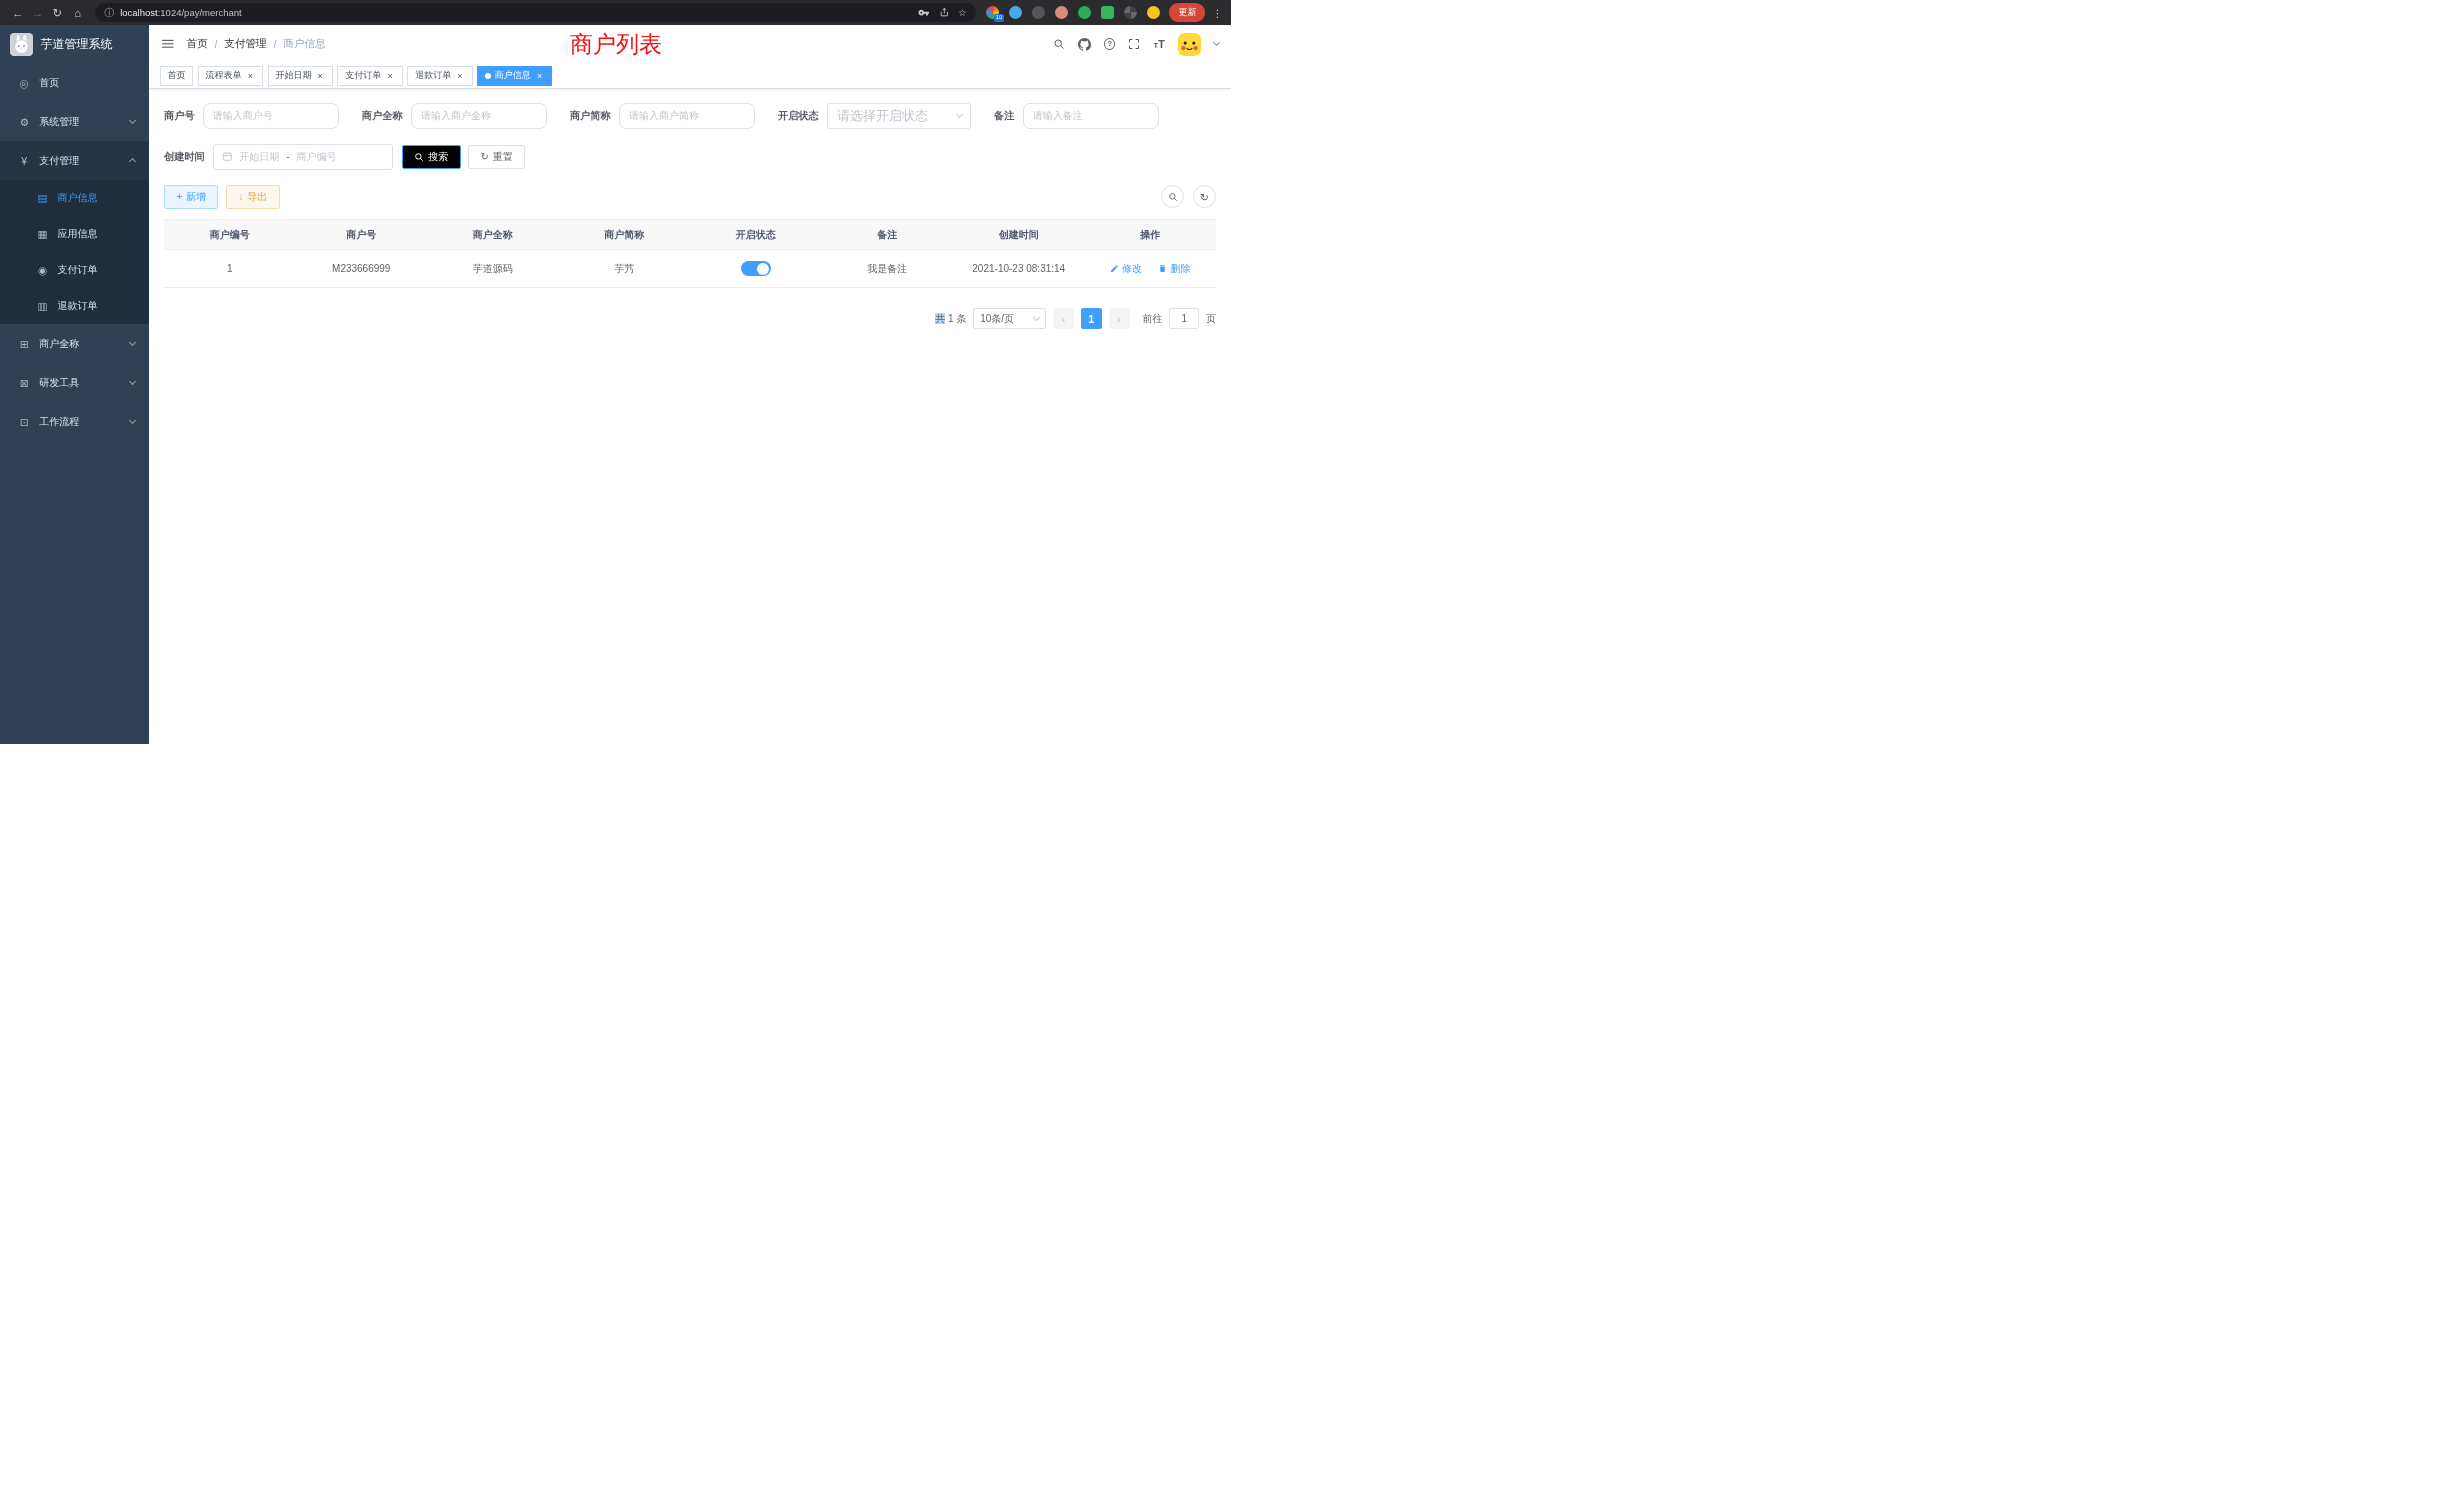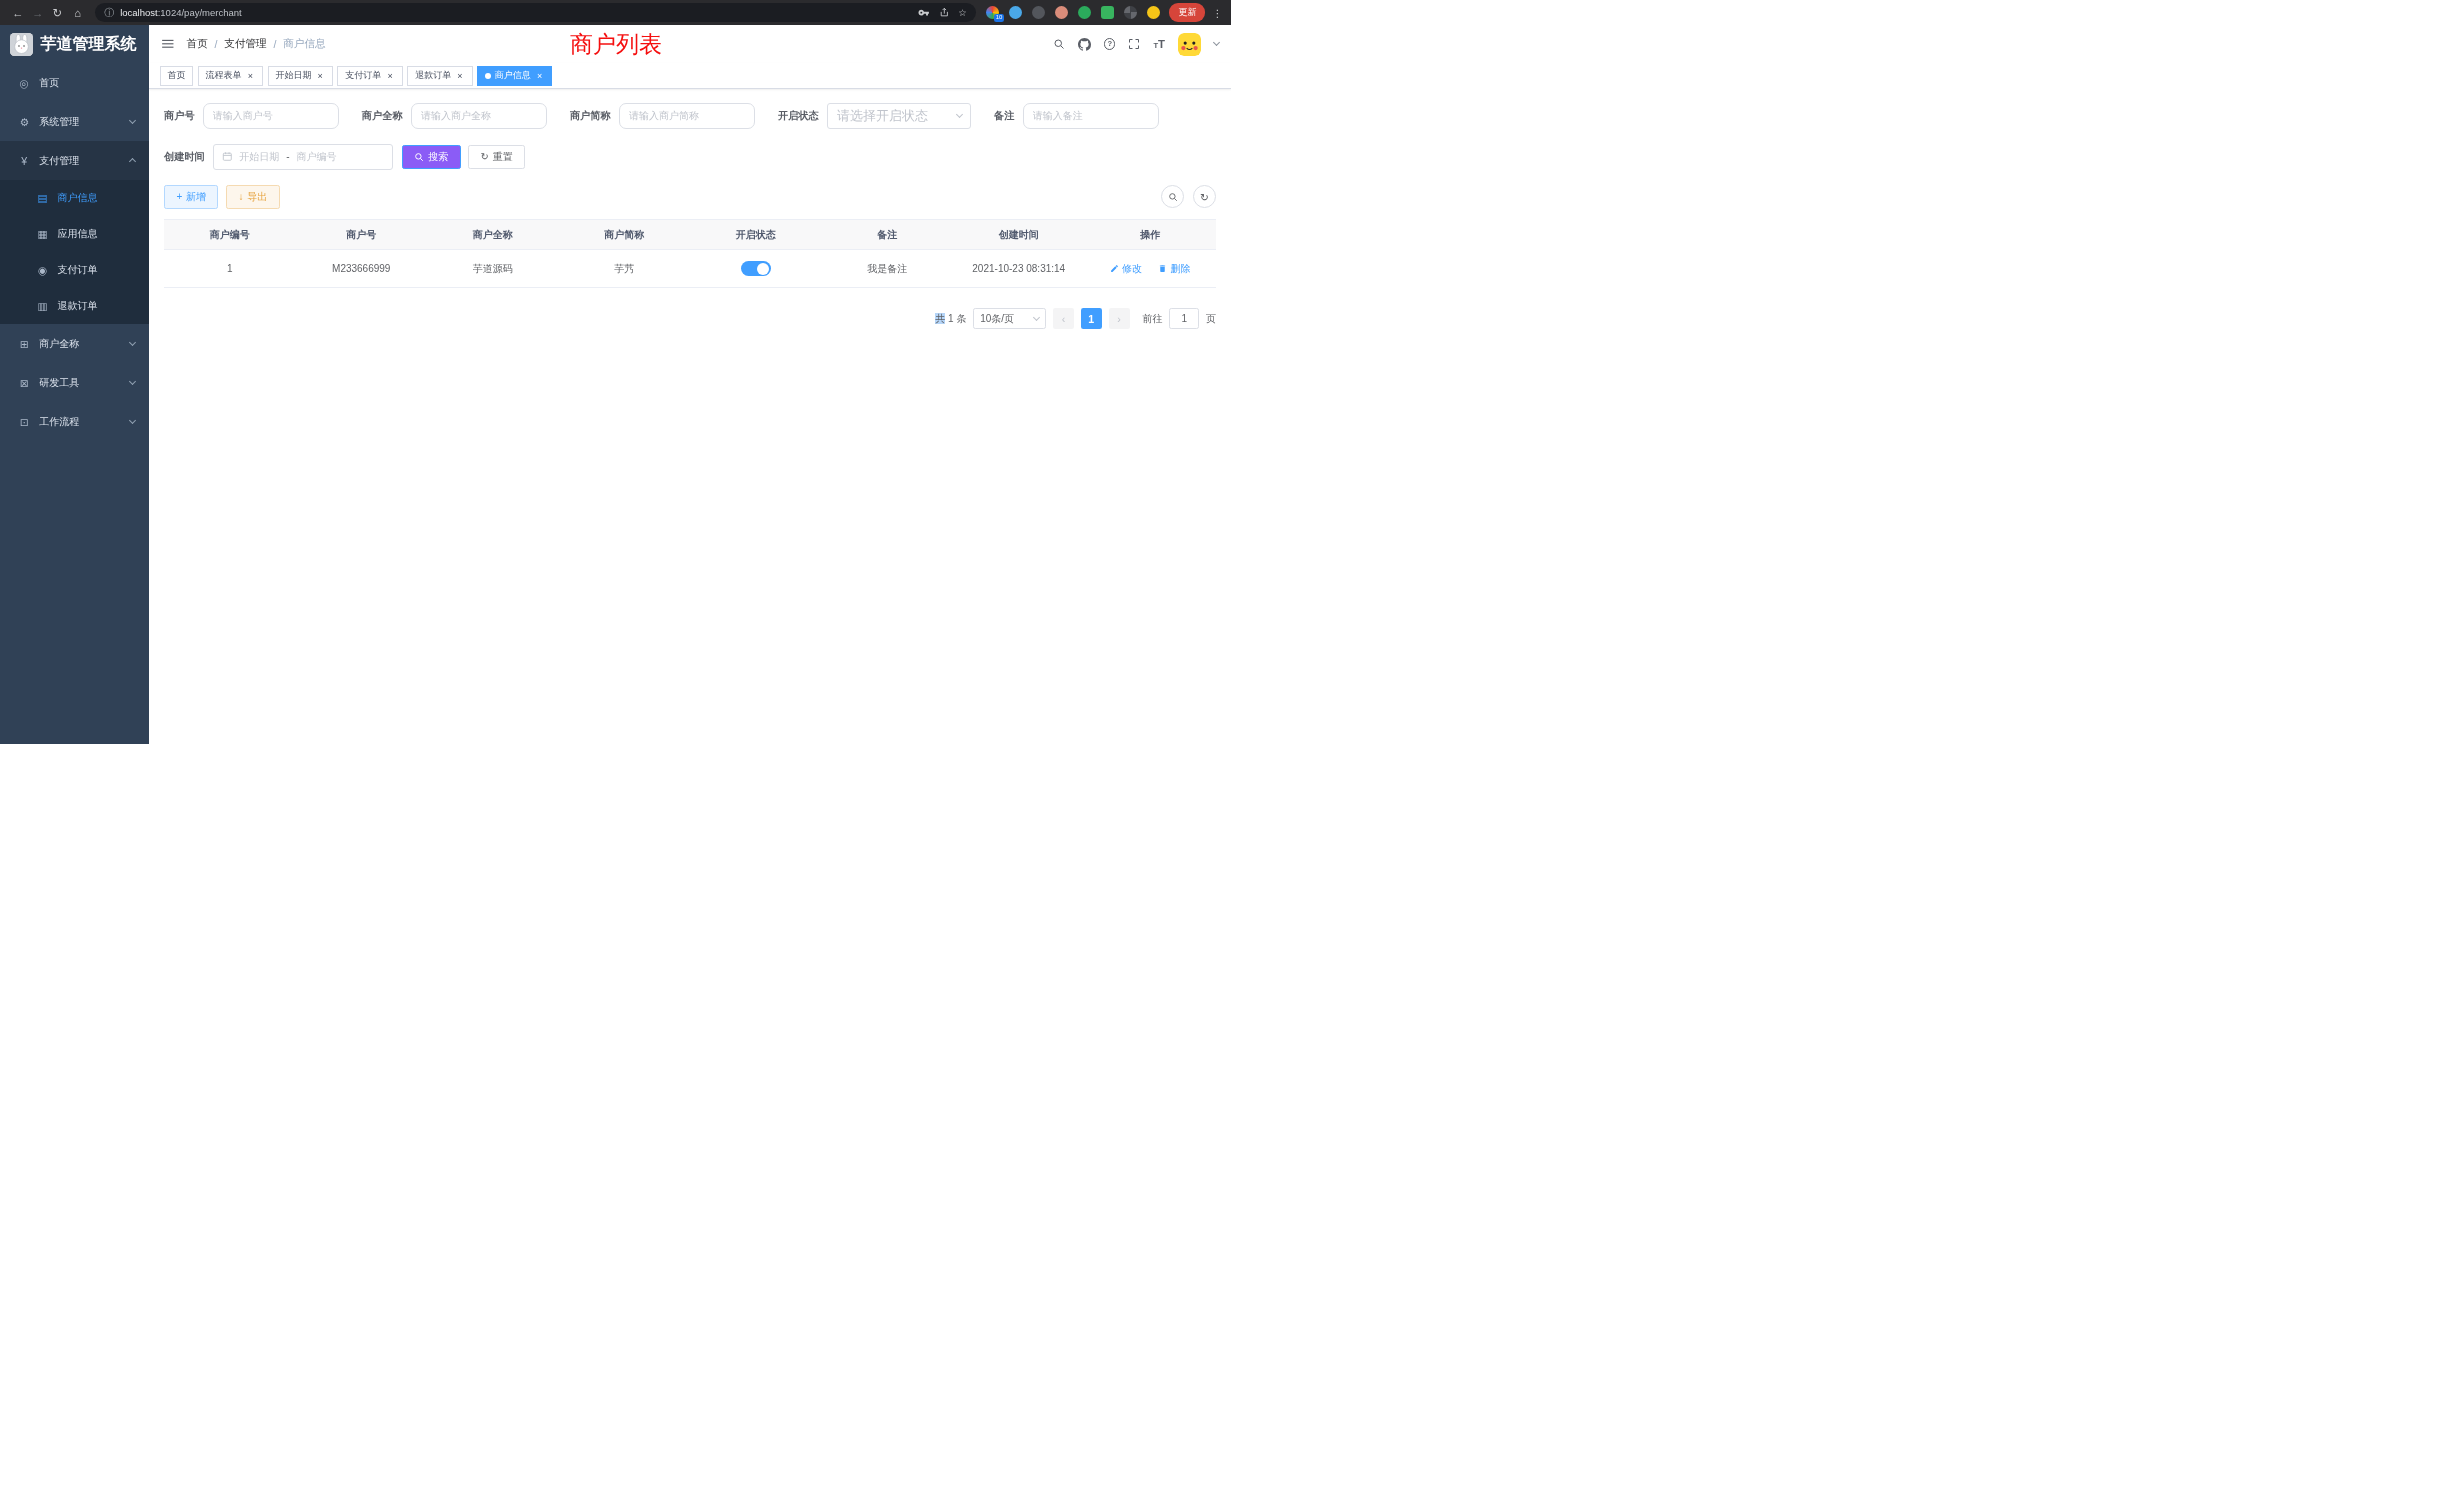--- a/index.html
+++ b/index.html
@@ -33,21 +33,21 @@
     padding:3px 9px; margin-right:6px; cursor:pointer; flex:none; }
   .kebab { color:#c9cbce; font-size:10.6px; width:12px; text-align:center; cursor:pointer; }
 
   
   .app { display:flex; height:calc(100% - 25px); }
 
   
   .sidebar { width:149px; flex:none; background:#304156; color:#dce3ed; overflow:hidden; }
   .logo { height:38px; display:flex; align-items:center; gap:7.6px; padding-left:10px; }
   .logo-avatar { width:23px; height:23px; border-radius:4.5px; overflow:hidden; background:#d9d9d9; flex:none; }
-  .logo-title { color:#fff; font-size:16px; font-weight:700; white-space:nowrap; }
+  .logo-title { color:#fff; font-size:12px; font-weight:400; white-space:nowrap; }
   .m-item { height:39px; display:flex; align-items:center; padding:0 13.6px 0 16.7px; font-size:10px;
     cursor:pointer; position:relative; white-space:nowrap; }
   .m-ic { width:15px; margin-right:7.6px; font-size:10.6px; text-align:center; color:#aab7c8; flex:none; }
   .chv { border:solid #90a0b2; border-width:0 1.1px 1.1px 0; padding:2px; display:inline-block; }
   .chv.down { transform:rotate(45deg); margin-left:auto; margin-top:-2.3px; }
   .chv.up { transform:rotate(-135deg); margin-left:auto; margin-top:2.3px; }
   .m-item.open { background:#263445; }
   .submenu { background:#1f2d3d; }
   .submenu .m-item { height:36px; padding-left:35px; }
   .submenu .m-item.active { color:#409eff; }
@@ -93,21 +93,21 @@
     display:flex; align-items:center; justify-content:space-between; font-size:13px; color:#c0c4cc;
     background:#fff; cursor:pointer; }
   .f-select .chv { border-color:#c0c4cc; margin-top:-1.5px; }
   .date-range { height:26px; width:180px; border:0.8px solid #dcdfe6; border-radius:3px; display:flex;
     align-items:center; gap:7px; padding:0 7.6px; font-size:10px; color:#c0c4cc; background:#fff; cursor:pointer; }
   .date-range .cal { color:#c0c4cc; display:flex; }
   .date-range .sep { color:#606266; }
   .btn { height:24px; border-radius:2.3px; border:0.8px solid #dcdfe6; background:#fff; color:#606266;
     font-size:10px; display:inline-flex; align-items:center; gap:3.8px; padding:0 11.4px; cursor:pointer;
     white-space:nowrap; font-family:inherit; }
-  .btn-primary { background:#8b5cf6; border-color:#409eff; color:#fff; }
+  .btn-primary { background:#000000; border-color:#409eff; color:#fff; }
   .btn-plain-primary { background:#ecf5ff; border-color:#b3d8ff; color:#409eff; }
   .btn-plain-warning { background:#fdf6ec; border-color:#f5dab1; color:#e6a23c; }
   .btn .b-ic { font-size:10px; display:flex; align-items:center; }
   .ml12 { margin-left:9px; }
 
   .toolbar { display:flex; align-items:center; gap:7.6px; margin-bottom:10.6px; }
   .toolbar-right { margin-left:auto; display:flex; gap:9px; }
   .circle-btn { width:23px; height:23px; border-radius:50%; border:0.8px solid #dcdfe6; background:#fff;
     color:#606266; display:flex; align-items:center; justify-content:center; cursor:pointer; font-size:10.6px; }
 

